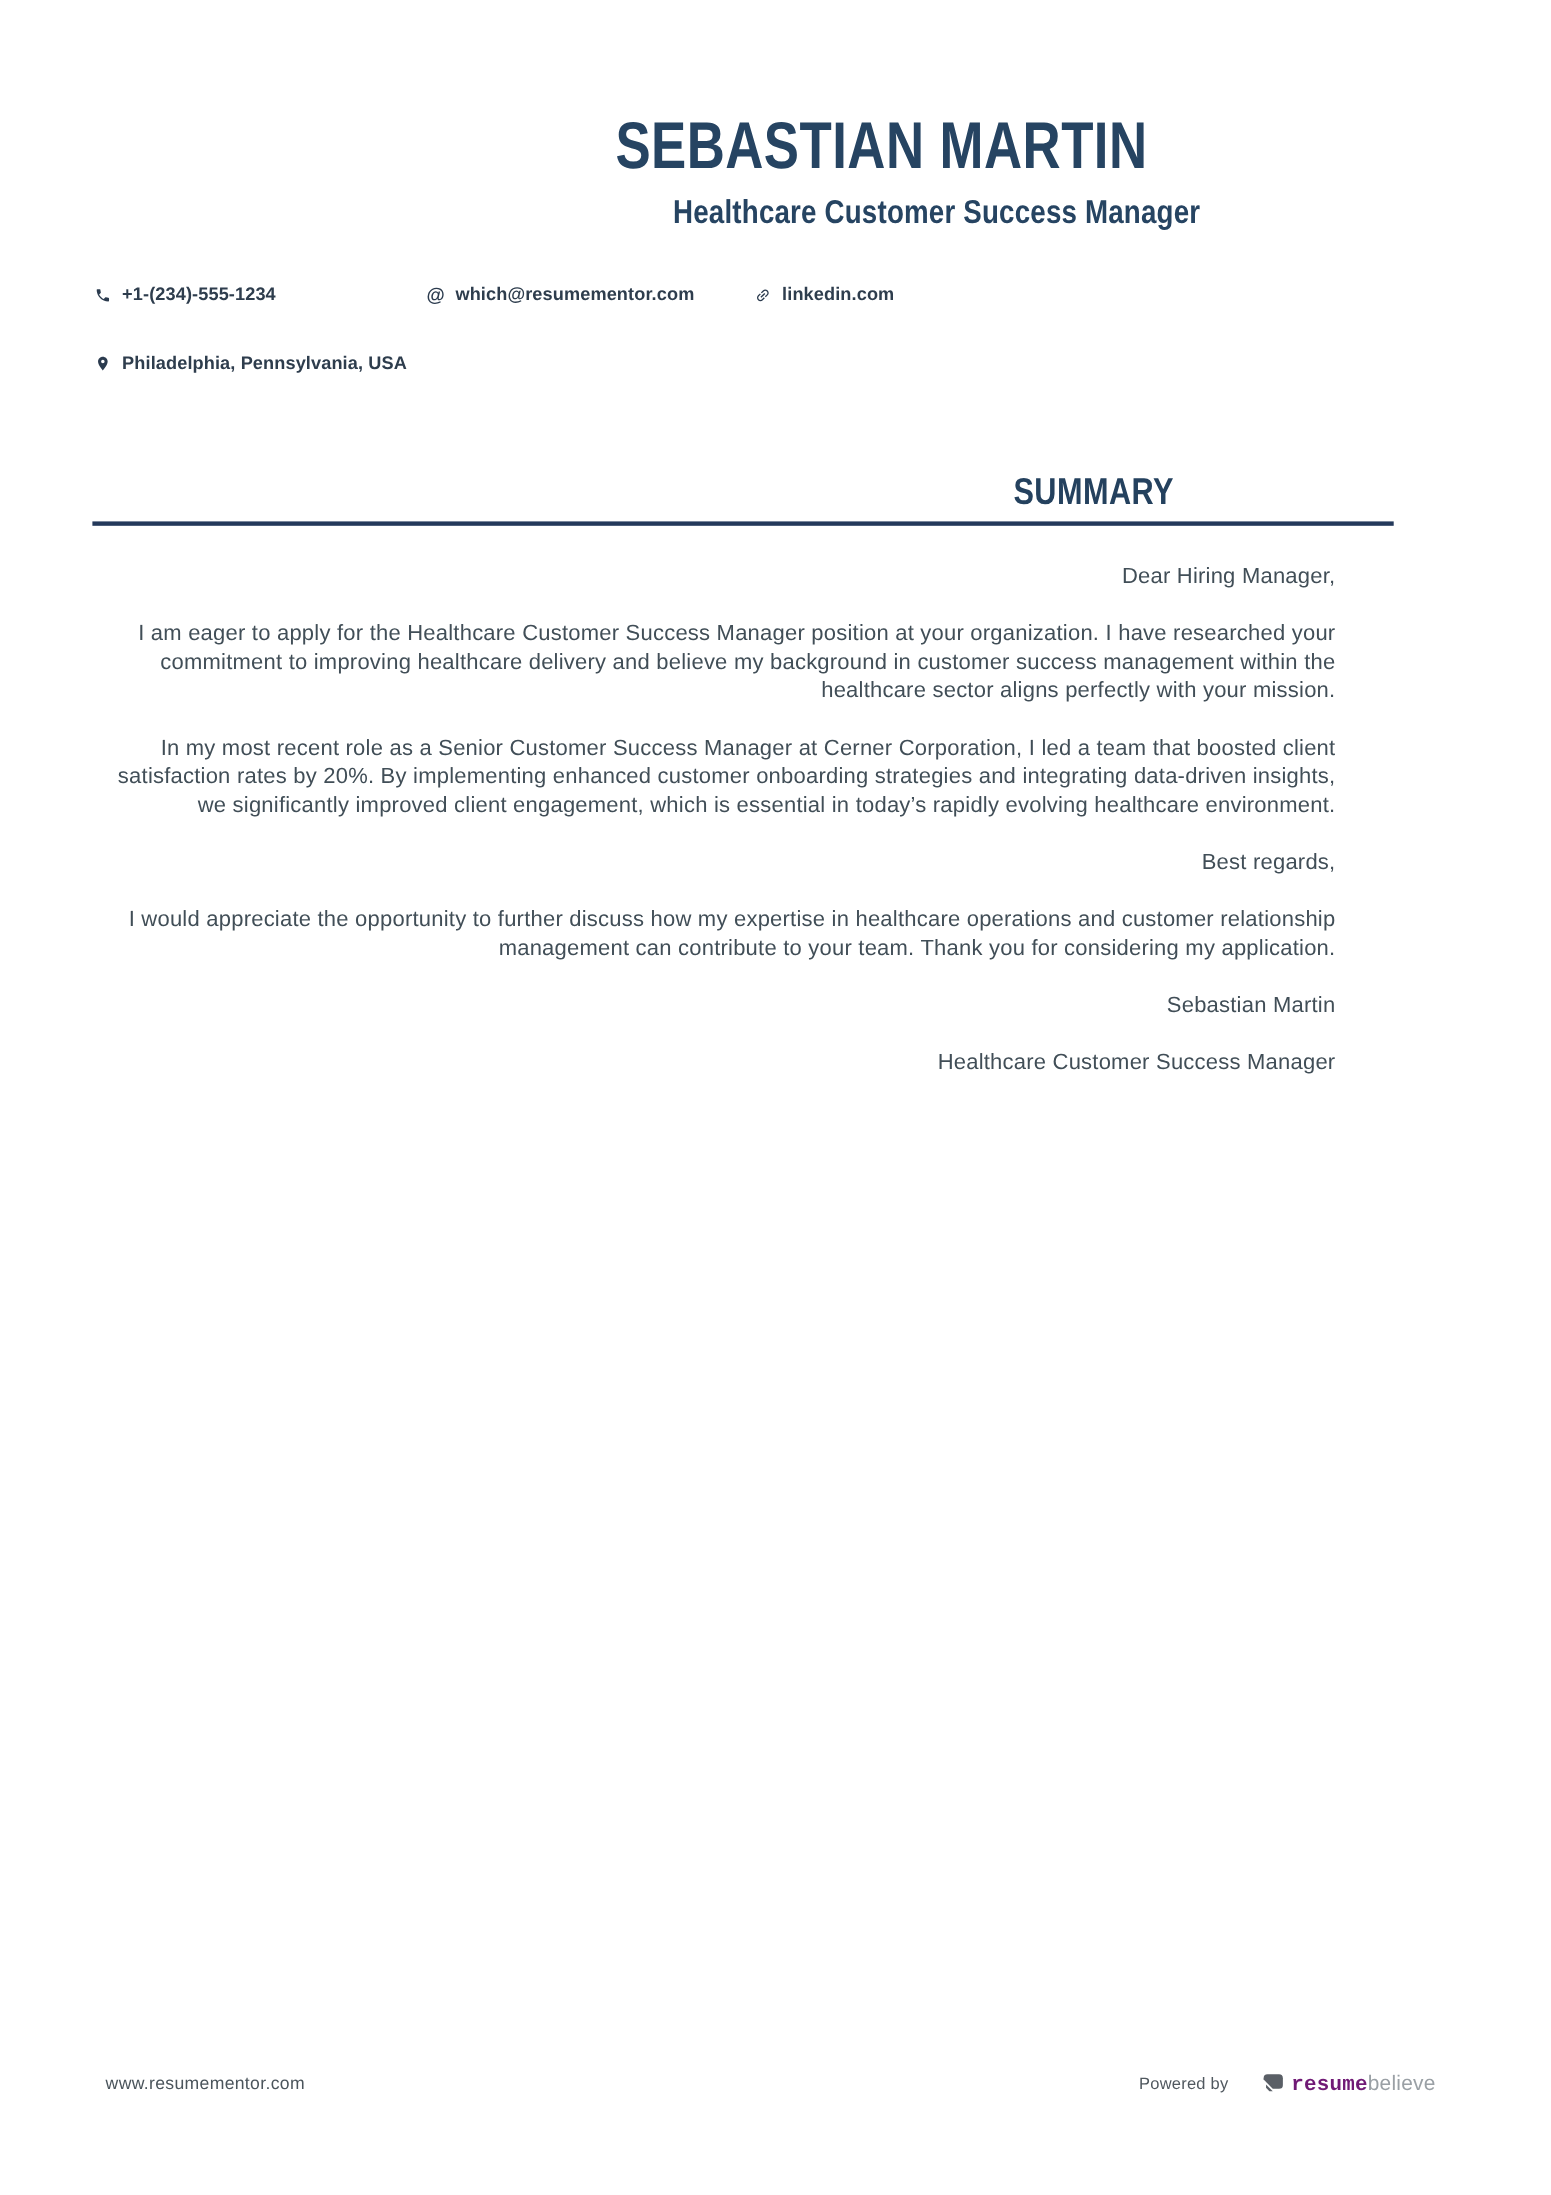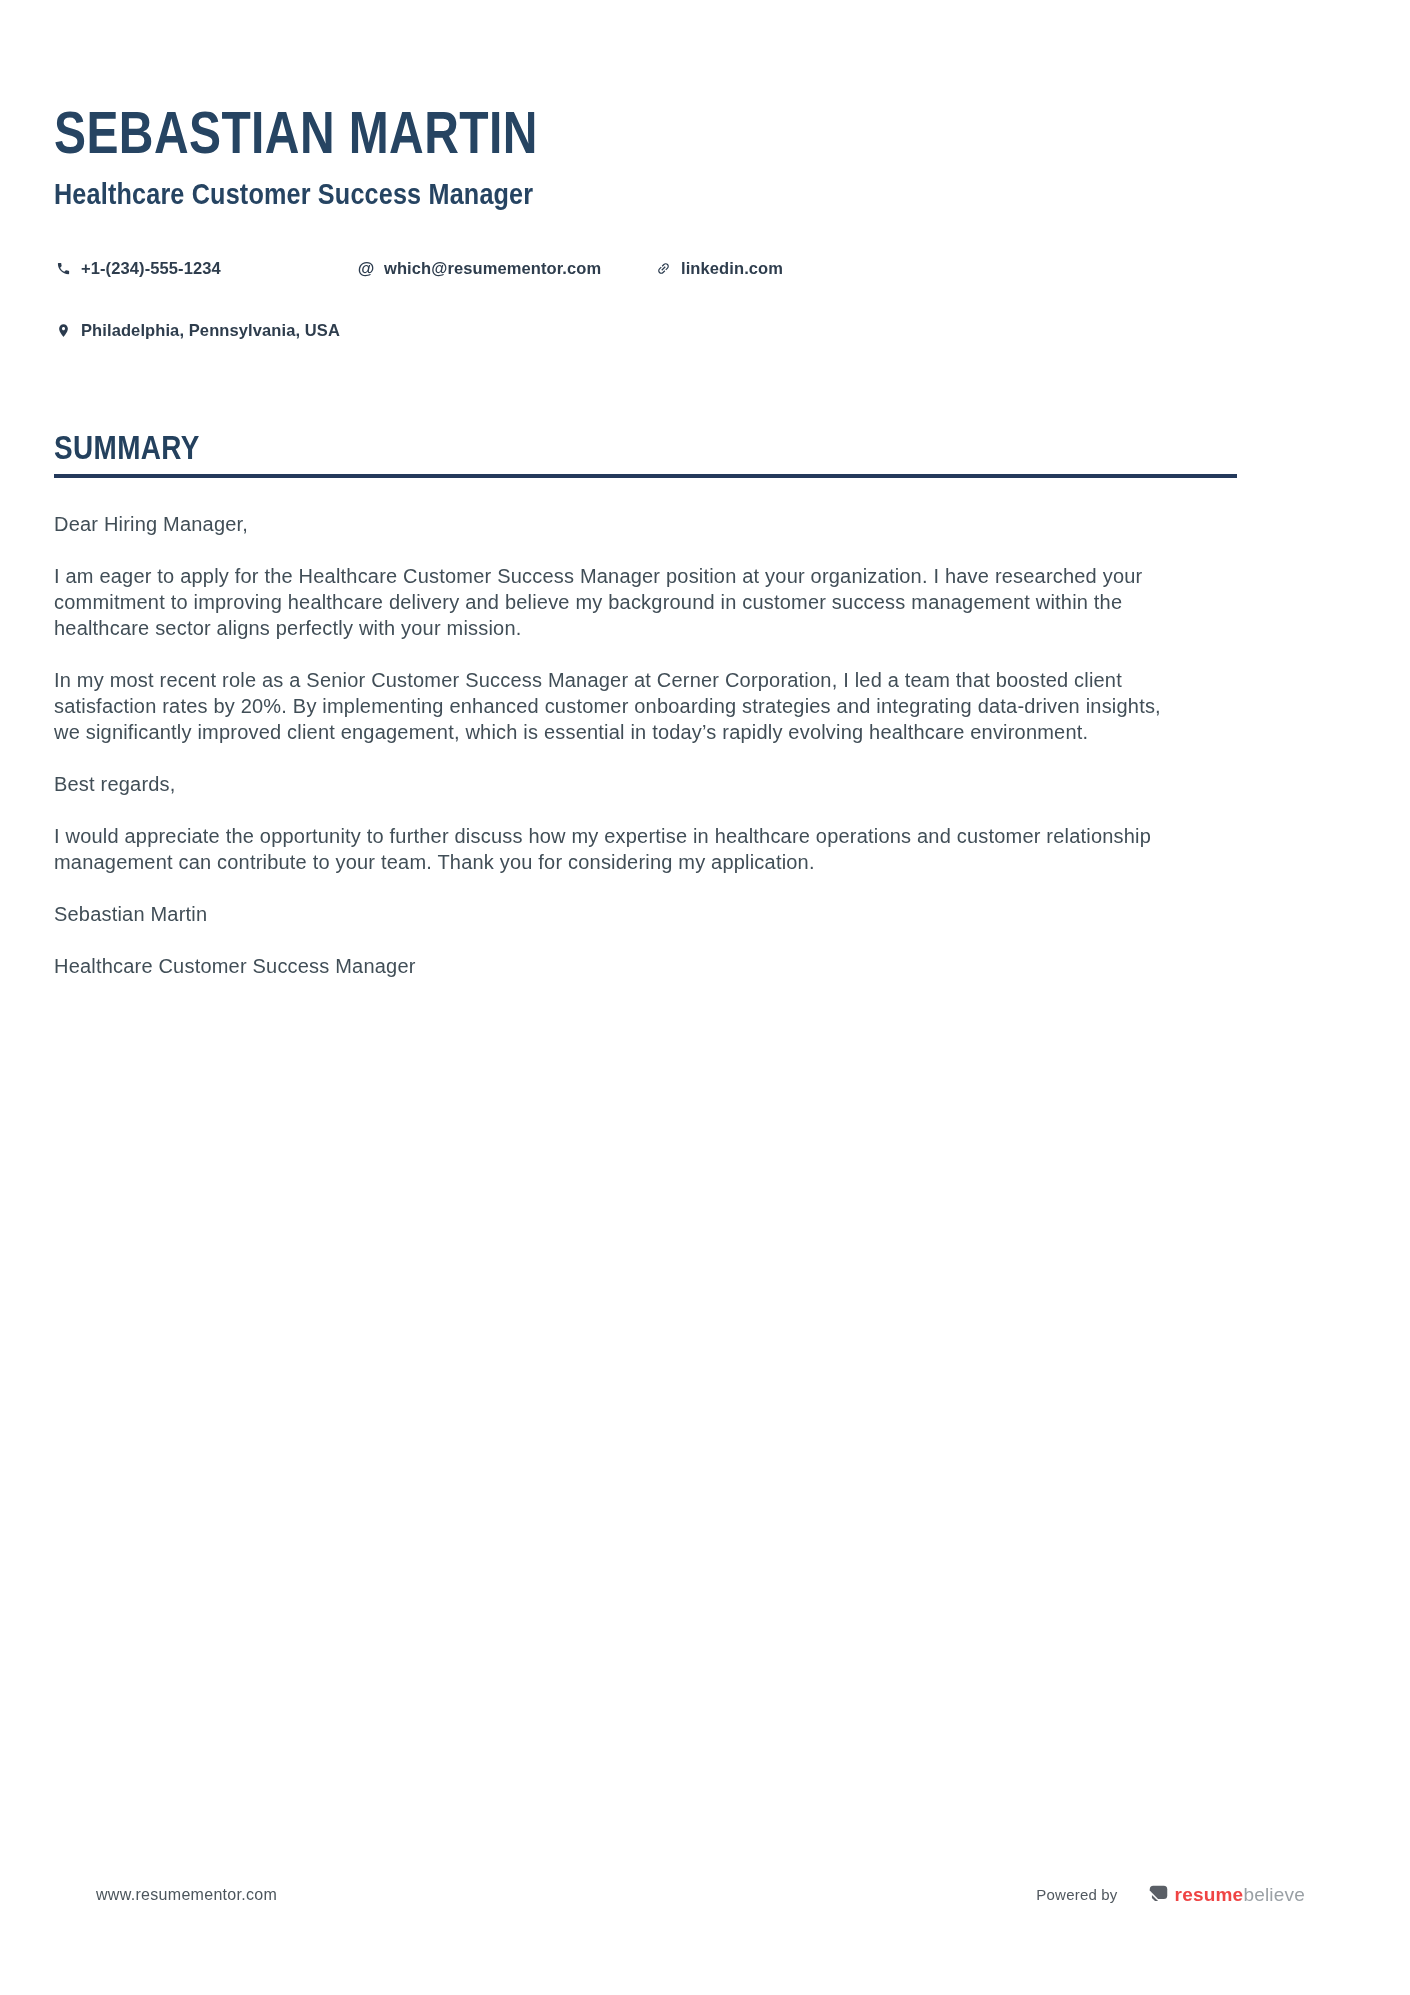--- a/index.html
+++ b/index.html
@@ -5,21 +5,22 @@
   html,body{margin:0;padding:0;background:#ffffff;}
   .page{
     position:relative;
     width:1410px;
     height:1995px;
     background:#ffffff;
     font-family:"Liberation Sans", sans-serif;
     overflow:hidden;
   }
   .content{
-    padding:103px 127px 0 54px;
+    padding:103px 127px 0 84px;
+    text-align:right;
   }
   
   .name{
     margin:0;
     font-size:60px;
     font-weight:700;
     color:#264462;
     letter-spacing:0.5px;
     line-height:1.0;
     transform:scaleX(0.80);
@@ -106,21 +107,21 @@
     color:#50585f;
     letter-spacing:0.2px;
   }
   .brand-logo{
     display:inline-flex;
     align-items:center;
     margin:0 6px 0 30px;
   }
   .brand-logo svg{width:21px;height:21px;}
   .brand-text{font-size:19px;letter-spacing:0.2px;line-height:1;}
-  .brand-bold{font-weight:700;color:#ef4444;}
+  .brand-bold{font-weight:700;color:#701a75;font-family:Liberation Mono, monospace;}
   .brand-light{font-weight:400;color:#9aa0a5;}
 </style>
 </head>
 <body>
 
 <div class="page">
   <div class="content">
 
     <header>
       <h1 class="name">SEBASTIAN MARTIN</h1>

